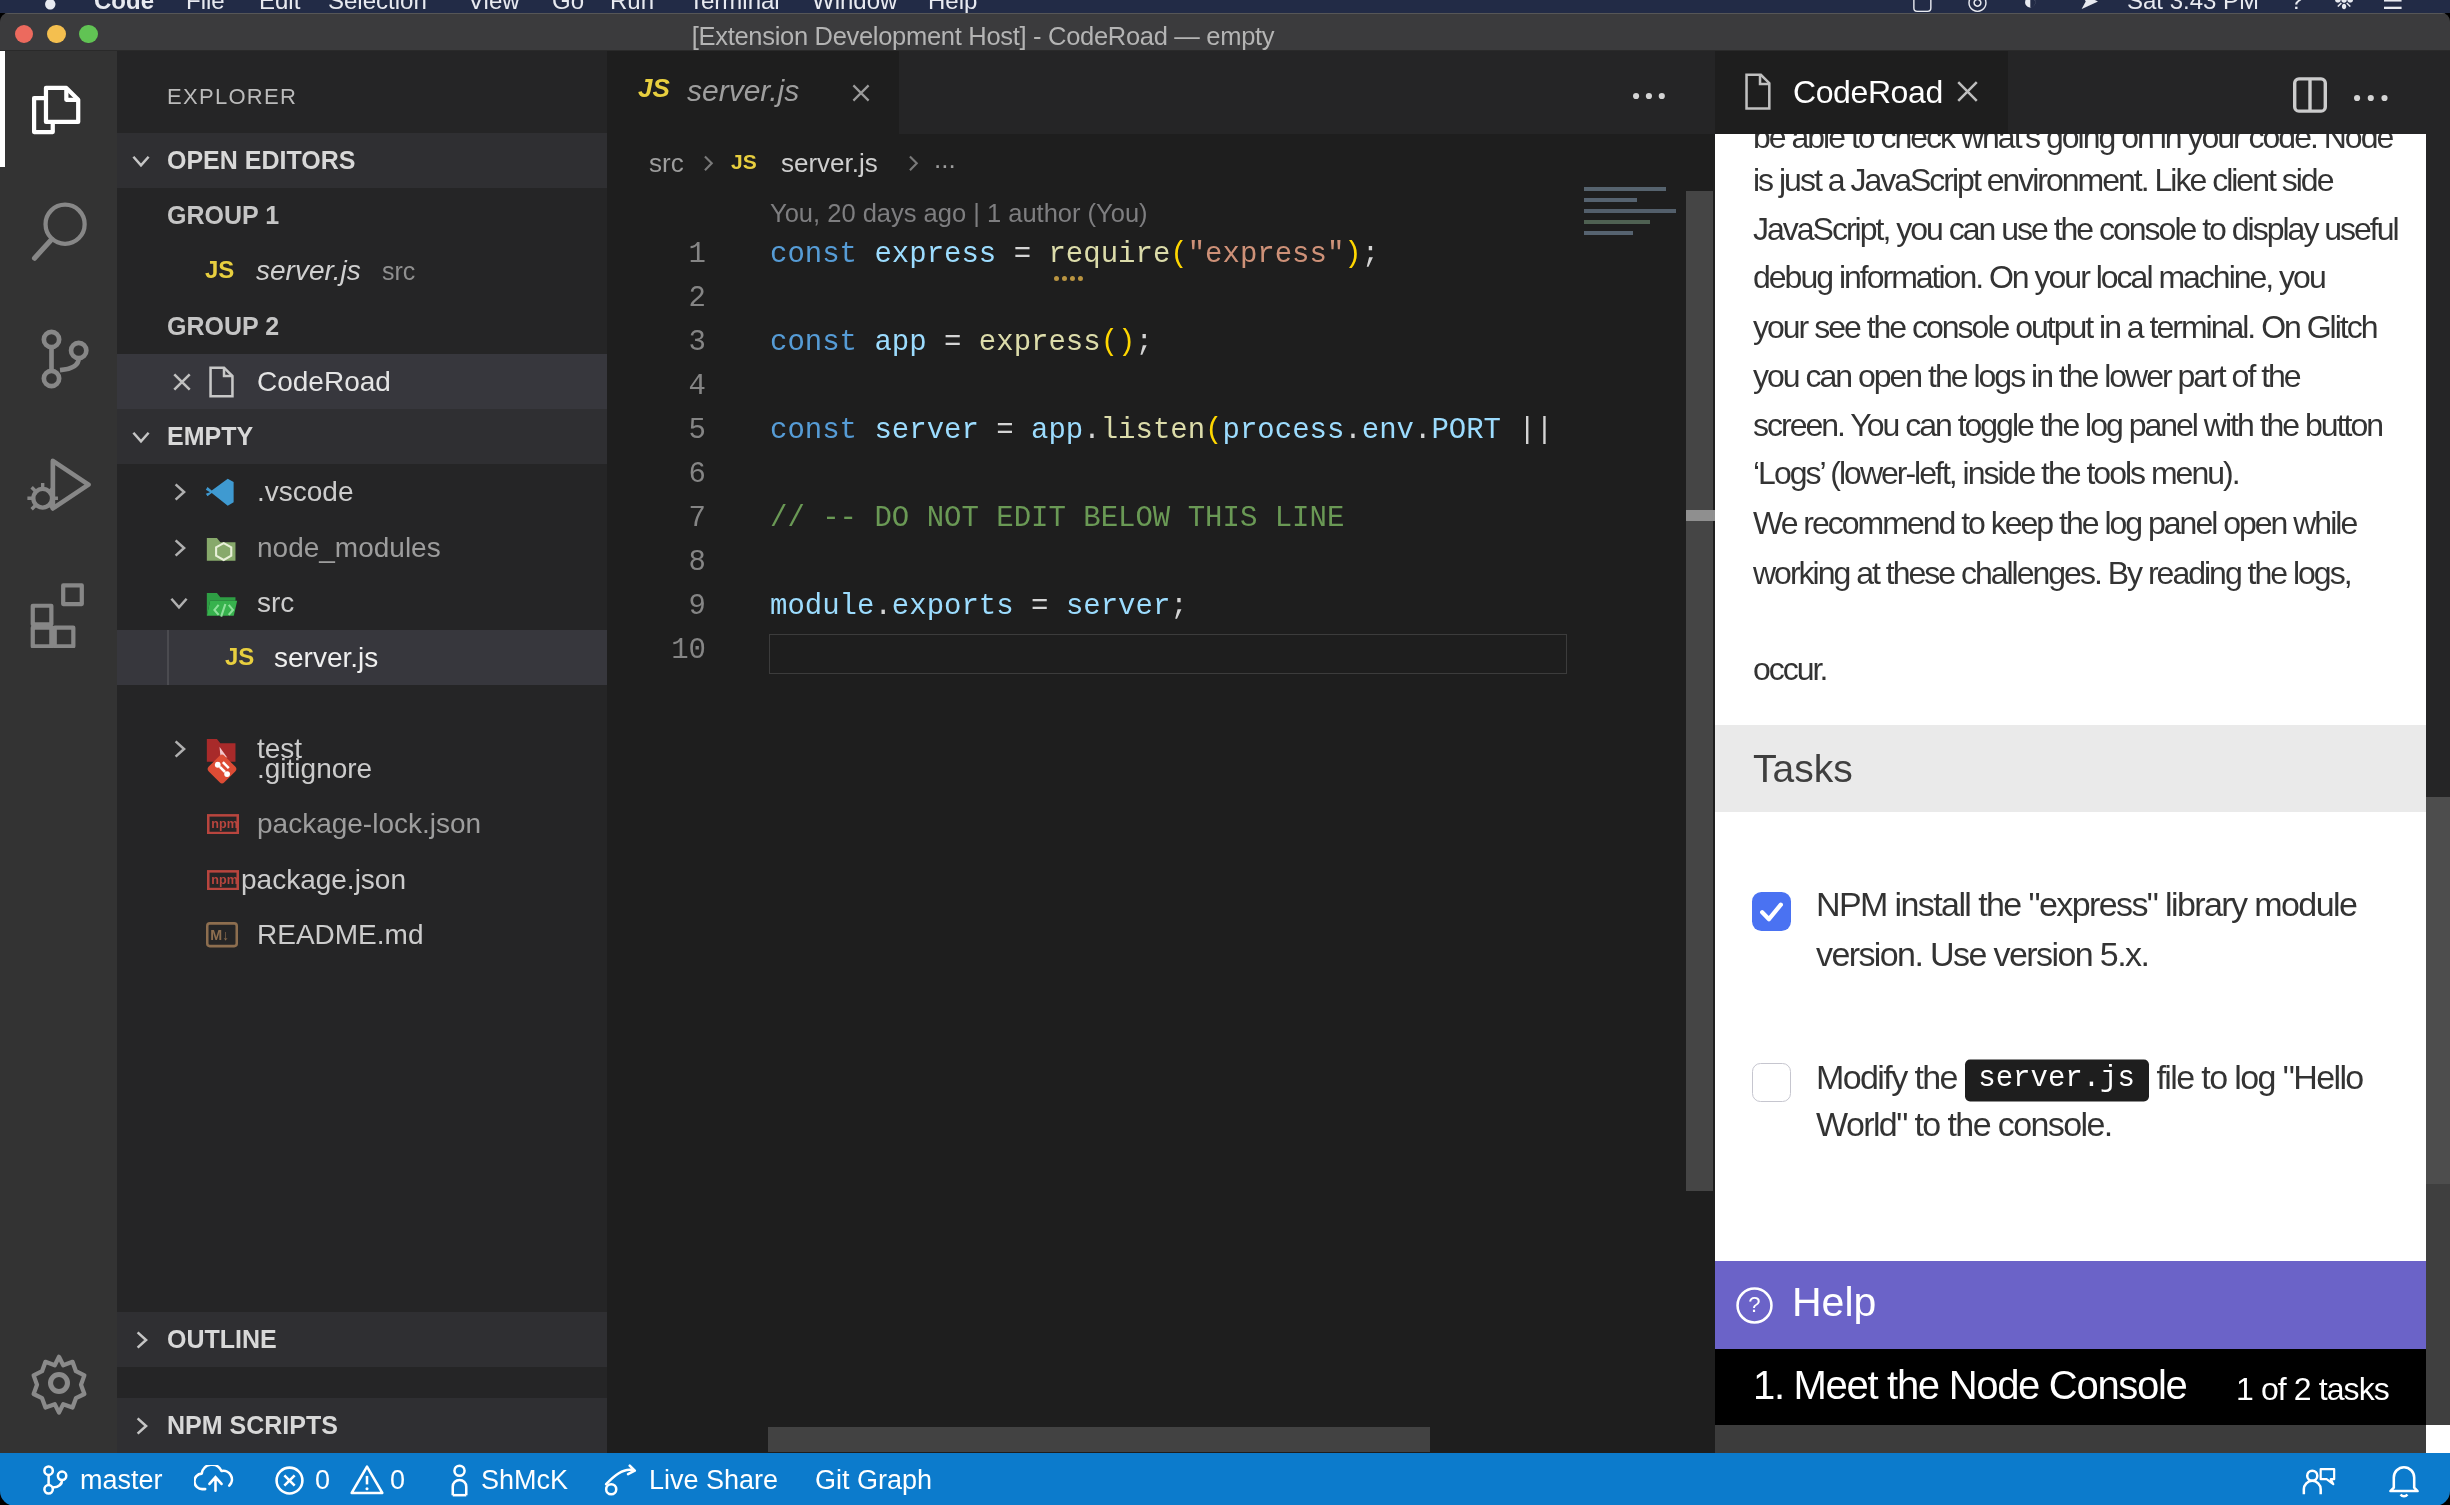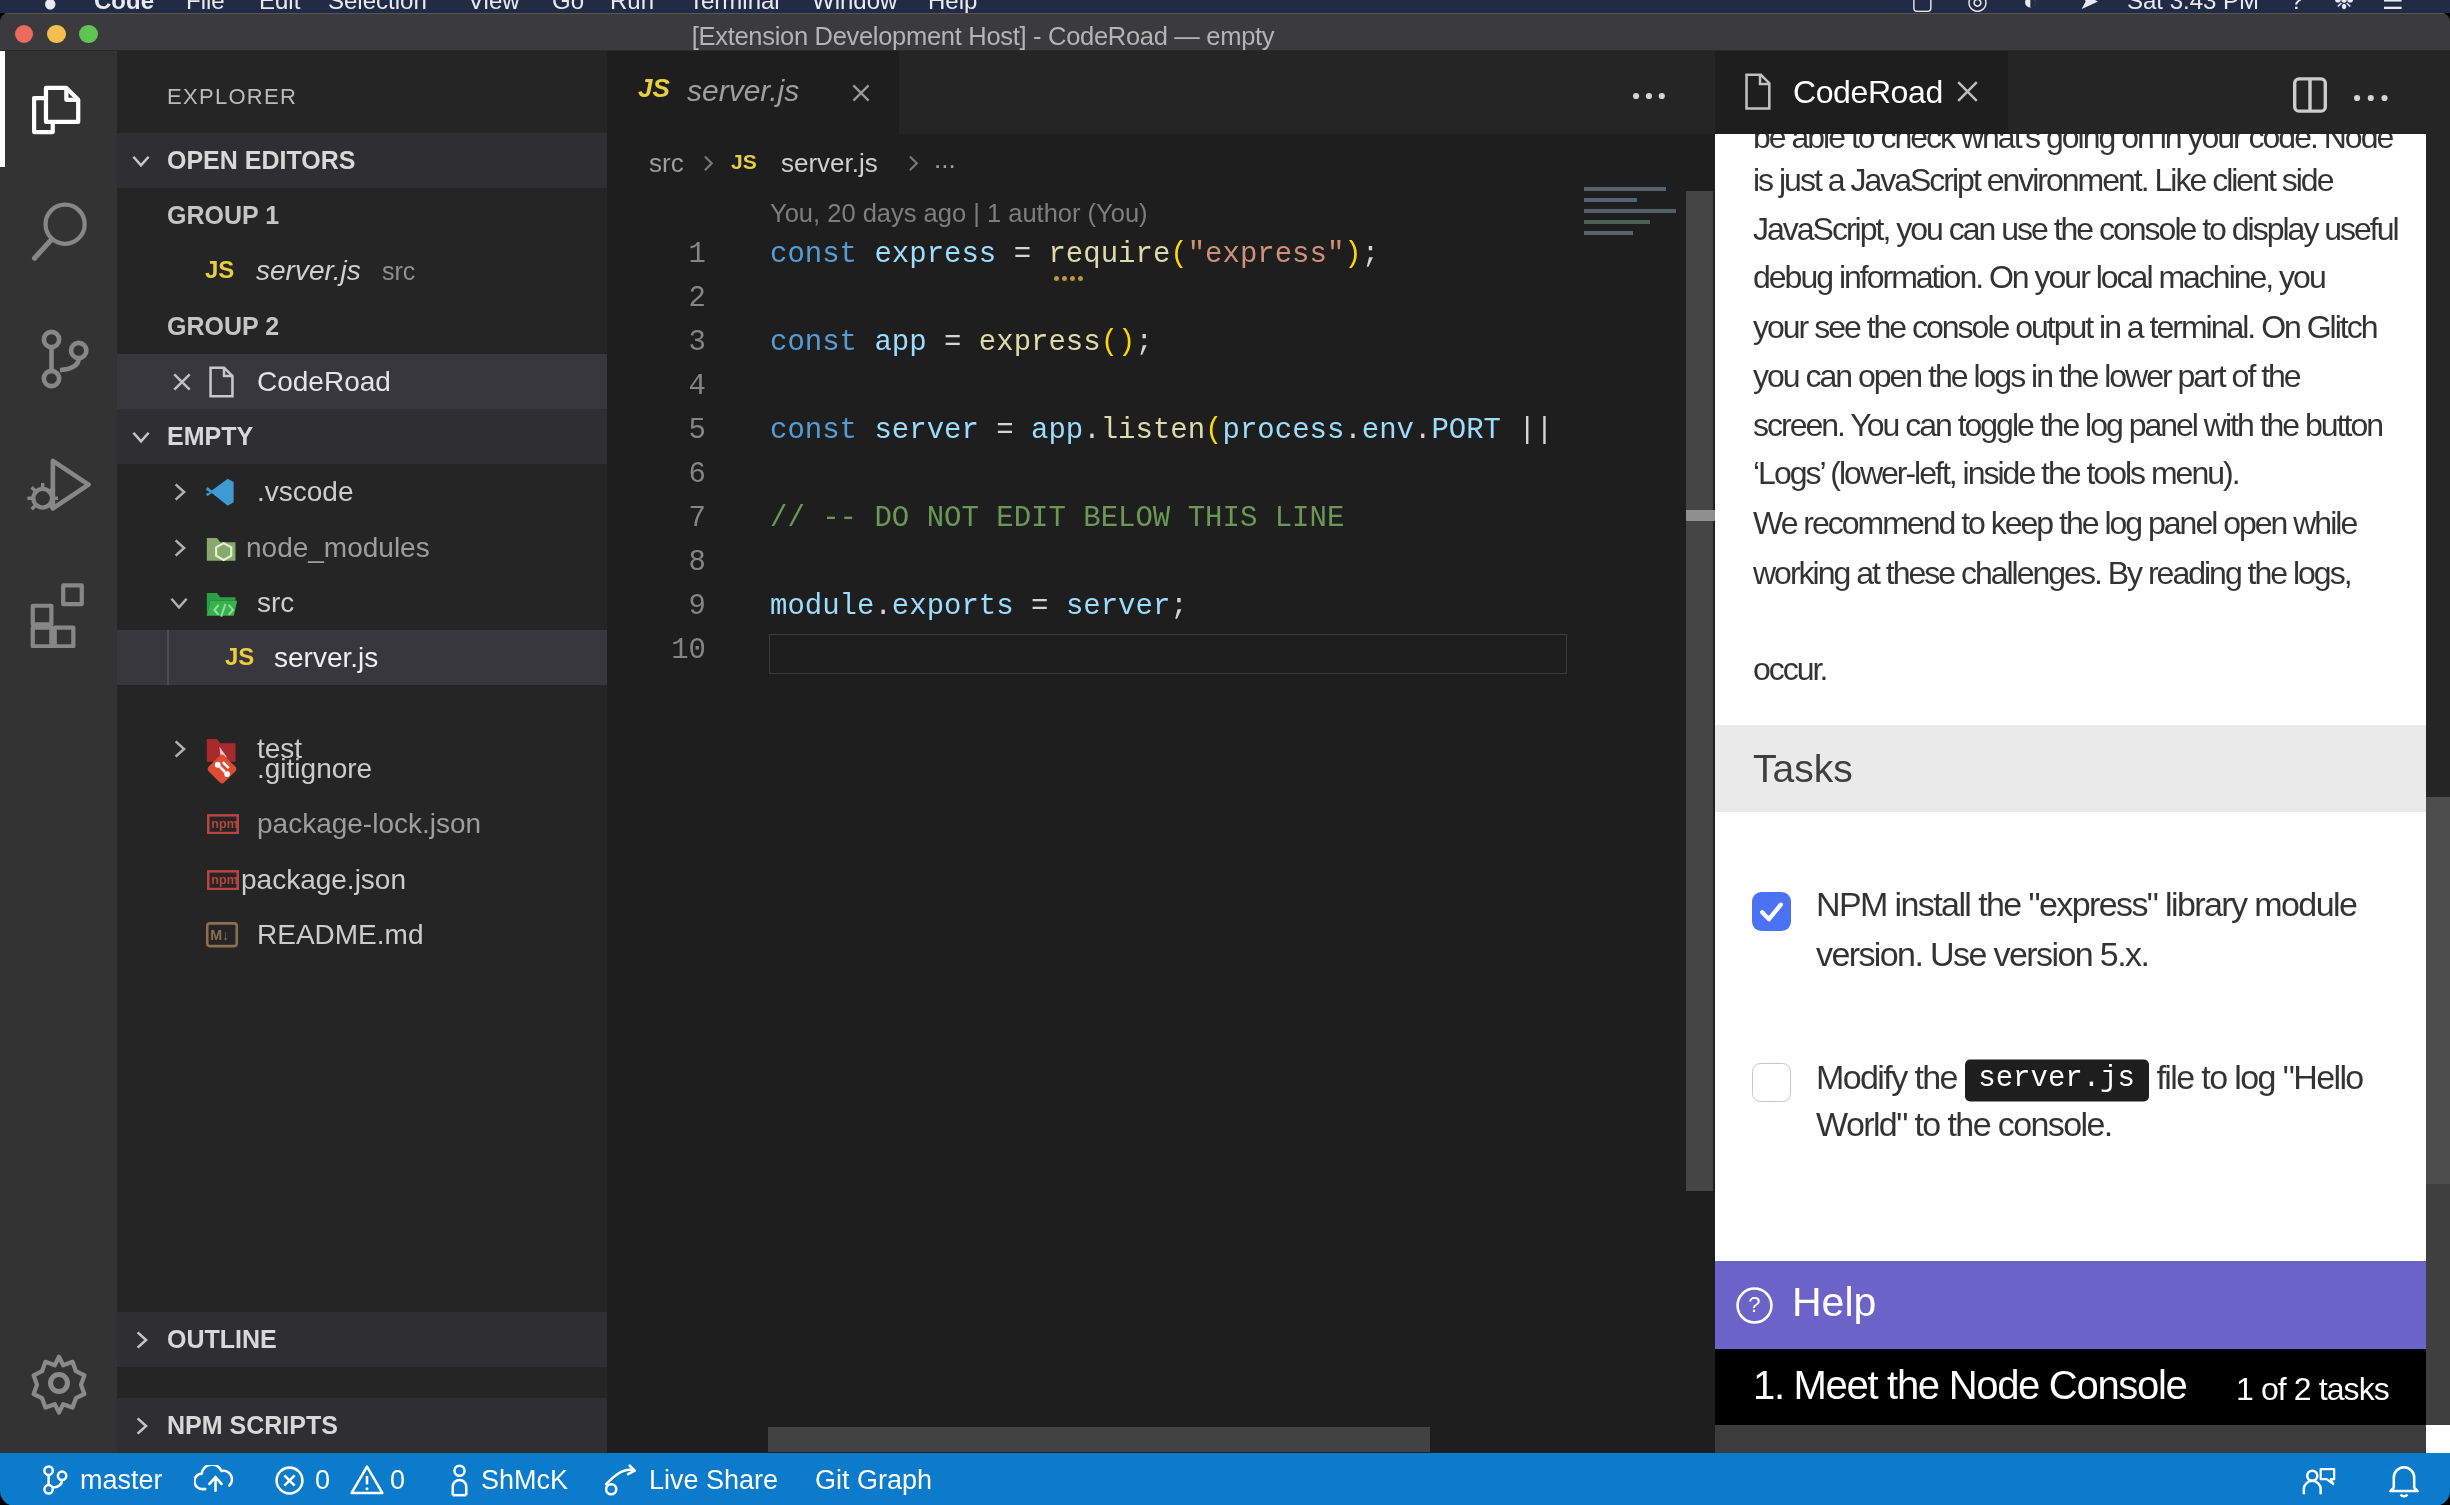--- a/index.html
+++ b/index.html
@@ -175,21 +175,21 @@
       </div>
 
       <div class="sb-row" style="top:469px;">
         <svg class="chev" style="left:51px;top:17px;" width="22" height="22" viewBox="0 0 26 26">
             <path d="M9 4 L19 13 L9 22" stroke="#b0b0b0" stroke-width="3" fill="none"></path>
           </svg>
         <svg class="chev" style="left:88px;top:12.8px;" width="34" height="32" viewBox="0 0 40 38">
             <path d="M2 6 h12 l4 5 h18 v22 h-34 z" fill="#87a96b"></path>
             <path d="M22 12 l9 5 v10 l-9 5 -9 -5 v-10 z" fill="#87a96b" stroke="#e8f0d8" stroke-width="2.5"></path>
           </svg>
-        <div class="lbl" style="left:129px; color:#9d9d9d;text-align:right;">node_modules</div>
+        <div class="lbl" style="left:140px; color:#9d9d9d;text-align:right;">node_modules</div>
       </div>
 
       <div class="sb-row" style="top:524px;">
         <svg class="chev" style="left:51px;top:17px;" width="22" height="22" viewBox="0 0 26 26">
             <path d="M4 8 L13 18 L22 8" stroke="#b0b0b0" stroke-width="3" fill="none"></path>
           </svg>
         <svg class="chev" style="left:88px;top:12.8px;" width="34" height="32" viewBox="0 0 40 38">
             <path d="M2 6 h12 l4 5 h18 v4 h-30 l-4 18 z" fill="#2e9e44"></path>
             <path d="M2 33 l4 -18 h32 l-4 18 z" fill="#37b24d"></path>
             <path d="M16 20 l-5 6 5 6 M28 20 l5 6 -5 6 M24 19 l-5 15" stroke="#8ee09a" stroke-width="2.5" fill="none"></path>

